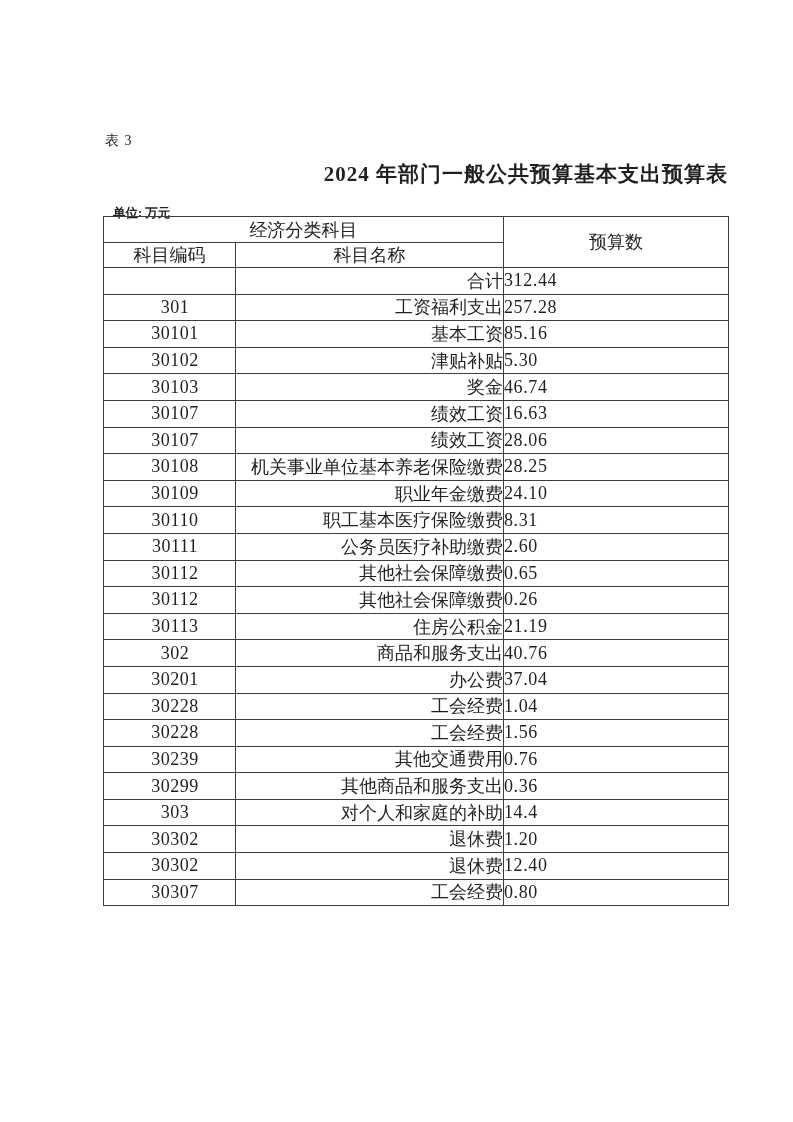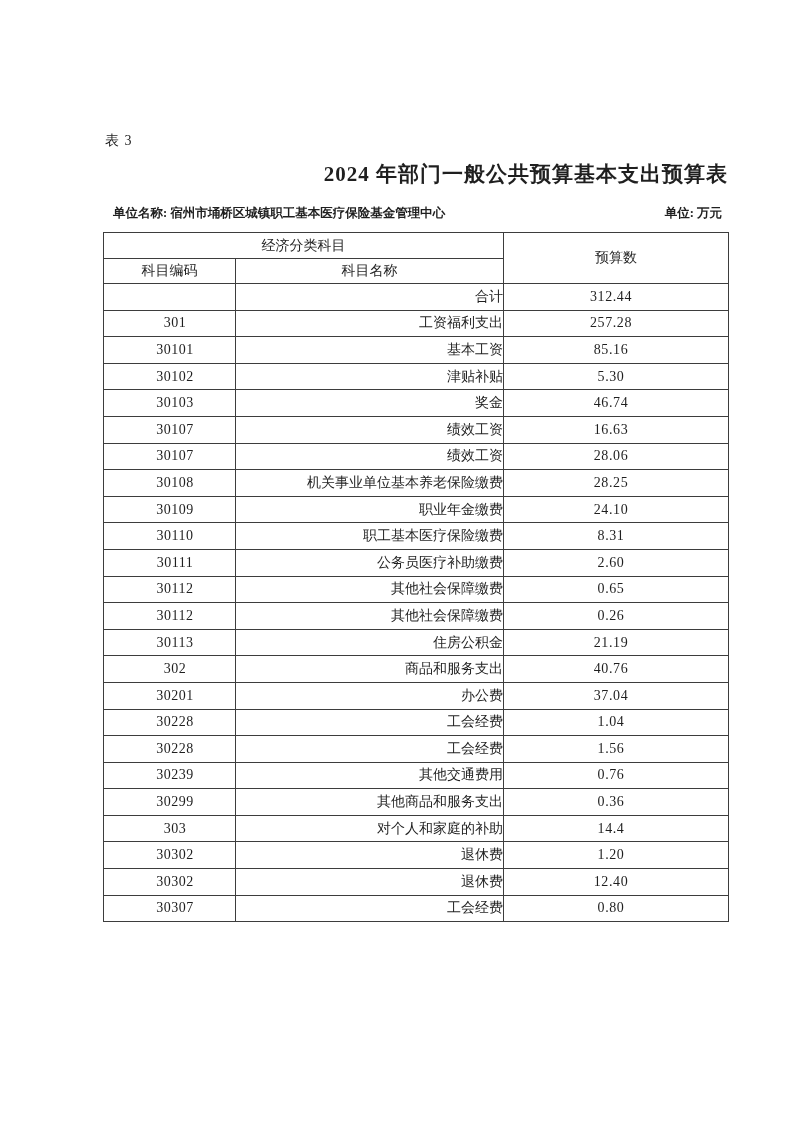--- a/index.html
+++ b/index.html
@@ -32,52 +32,51 @@
     width: 625px;
     display: flex;
     justify-content: space-between;
     align-items: flex-end;
     font-size: 12.5px;
     font-weight: bold;
     padding: 0 6px 0 10px;
   }
   table.budget {
     position: absolute;
-    left: 103px; top: 232px;
+    left: 103px; top: 216px;
     width: 625px;
     border-collapse: collapse;
     table-layout: fixed;
-    font-size: 14px;
+    font-size: 18px;
   }
   table.budget th, table.budget td {
     border: 1px solid #3d3d3d;
     font-weight: normal;
     vertical-align: middle;
     overflow: hidden;
     white-space: nowrap;
   }
   table.budget thead tr.h1 { height: 26px; }
   table.budget thead tr.h2 { height: 25px; }
   table.budget tbody tr { height: 26.6px; }
   th.group-header, th.code-header, th.name-header, th.budget-header {
     text-align: center;
   }
   td.code { text-align: center; padding-left: 11px; letter-spacing: 0.5px; }
   td.name { text-align: right; padding-left: 13px; }
-  td.value { text-align: center; padding-right: 10px; letter-spacing: 0.6px; }
+  td.value { text-align: left; padding-right: 10px; letter-spacing: 0.6px; }
 </style>
 </head>
 <body>
 
 <div class="table-label">表 3</div>
 
 <h1 class="doc-title">2024 年部门一般公共预算基本支出预算表</h1>
 
 <div class="meta-row">
-  <span>单位名称: 宿州市埇桥区城镇职工基本医疗保险基金管理中心</span>
   <span>单位: 万元</span>
 </div>
 
 <table class="budget">
   <colgroup>
     <col style="width:132px">
     <col style="width:268px">
     <col style="width:225px">
   </colgroup>
   <thead>

